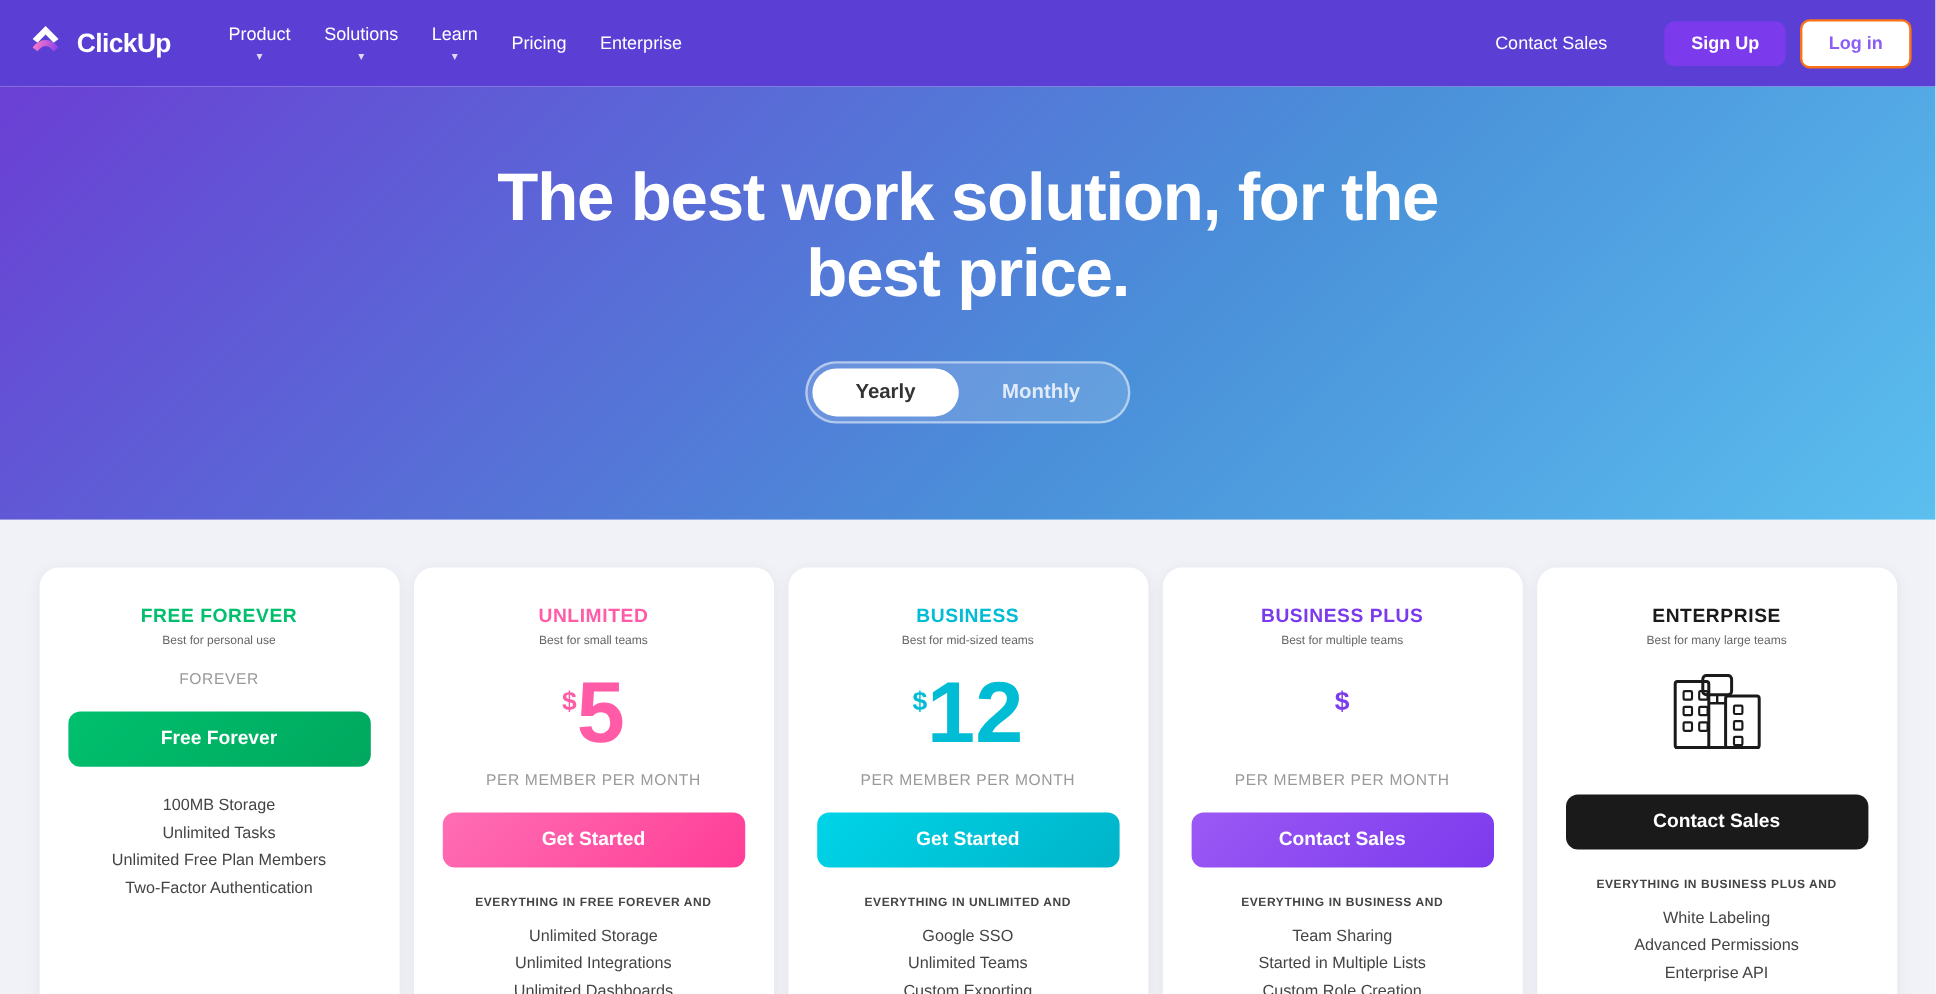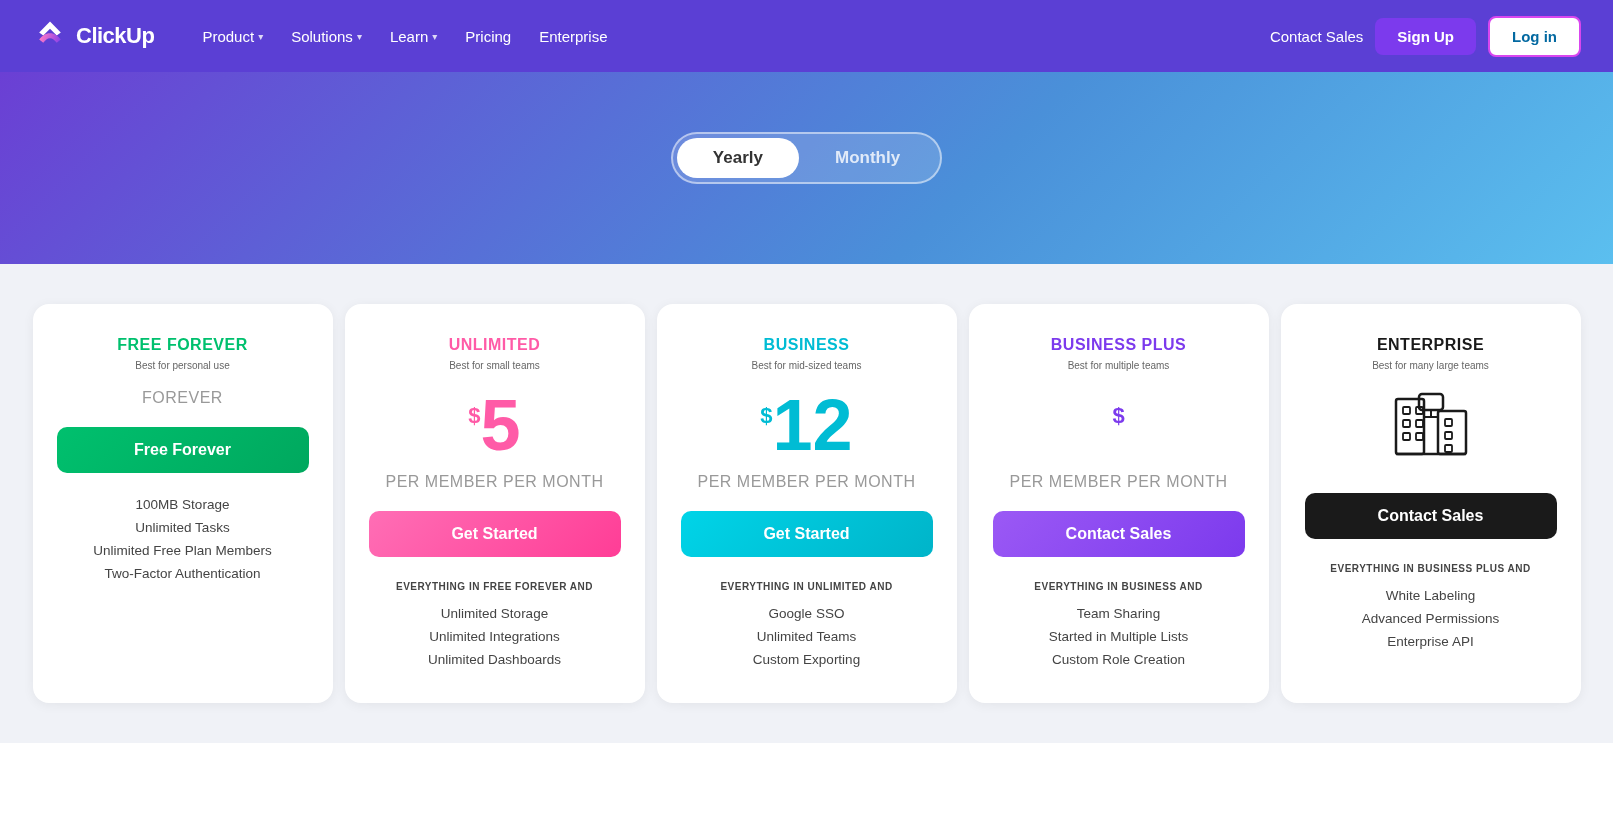--- a/index.html
+++ b/index.html
@@ -2,21 +2,21 @@
 <html><head>
   <meta charset="utf-8">
   <style>
     * { box-sizing: border-box; margin: 0; padding: 0; }
     body { font-family: -apple-system, BlinkMacSystemFont, 'Segoe UI', sans-serif; overflow-x: hidden; }
 
     
     .nav {
       display: flex;
       align-items: center;
-      padding: 0 32px;
+      padding: 0 20px;
       height: 72px;
       background: #5b3fd4;
       position: relative;
       z-index: 10;
     }
     .nav-logo {
       display: flex;
       align-items: center;
       gap: 8px;
       margin-right: 36px;
@@ -40,20 +40,21 @@
     .nav-link {
       color: #fff;
       font-size: 15px;
       font-weight: 500;
       padding: 8px 12px;
       cursor: pointer;
       display: flex;
       align-items: center;
       gap: 4px;
       white-space: nowrap;
+      flex-direction: column;
     }
     .nav-link-chevron {
       font-size: 10px;
       opacity: 0.8;
     }
     .nav-actions {
       display: flex;
       align-items: center;
       gap: 12px;
     }
@@ -66,25 +67,26 @@
     }
     .btn-signup {
       background: #7c3aed;
       color: #fff;
       border: none;
       border-radius: 8px;
       padding: 10px 22px;
       font-size: 15px;
       font-weight: 600;
       cursor: pointer;
+      margin-left: 36px;
     }
     .btn-login {
       background: #fff;
-      color: #0369a1;
-      border: 2px solid #d946ef;
+      color: #8b5cf6;
+      border: 2px solid #f97316;
       border-radius: 8px;
       padding: 10px 22px;
       font-size: 15px;
       font-weight: 600;
       cursor: pointer;
     }
 
     
     .hero {
       background: linear-gradient(135deg, #6b3fd4 0%, #4a90d9 60%, #5bbfef 100%);
@@ -183,21 +185,21 @@
       line-height: 1;
     }
     .plan-price-text {
       font-size: 38px;
       font-weight: 800;
       line-height: 1;
       display: flex;
       align-items: center;
     }
     .plan-period {
-      font-size: 16px;
+      font-size: 13px;
       color: #999;
       text-transform: uppercase;
       letter-spacing: 0.5px;
       margin-bottom: 20px;
       font-weight: 500;
     }
     .plan-btn {
       width: 100%;
       padding: 14px;
       border-radius: 10px;
@@ -295,20 +297,21 @@
     </div>
   </div>
   <div class="nav-actions">
     <span class="nav-contact">Contact Sales</span>
     <button class="btn-signup">Sign Up</button>
     <button class="btn-login">Log in</button>
   </div>
 </nav>
 
 <section class="hero">
+  <h1 class="hero-title">The best work solution, for the best price.</h1>
   <div class="toggle-wrapper">
     <div class="toggle-pill">
       <div class="toggle-option active">Yearly</div>
       <div class="toggle-option">Monthly</div>
     </div>
   </div>
 </section>
 
 <section class="cards-section">
   <div class="cards-container">

